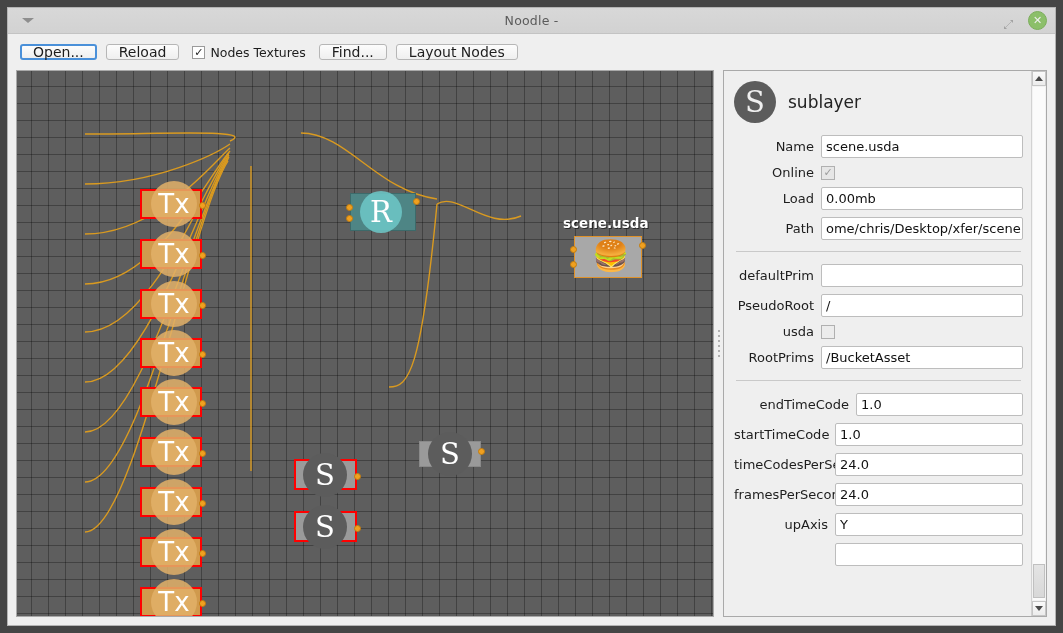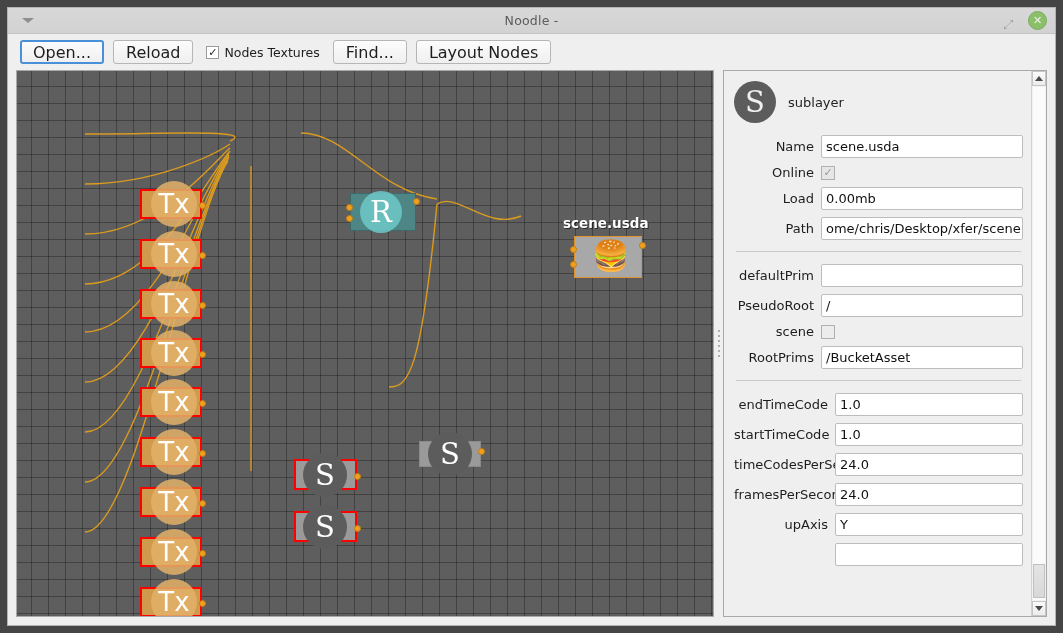--- a/index.html
+++ b/index.html
@@ -34,24 +34,24 @@
     background:#8cbf6a;border:1px solid #7cae5c;
     display:flex;align-items:center;justify-content:center;
     color:#f0f0f0;font-size:11px;line-height:1;font-weight:bold;
   }
   
   .toolbar{
     flex:0 0 36px;height:36px;display:flex;align-items:center;gap:9px;
     padding:0 12px;background:#efefef;box-sizing:border-box;
   }
   .btn{
-    height:24px;min-width:62px;padding:0 12px;box-sizing:border-box;
+    height:16px;min-width:62px;padding:0 12px;box-sizing:border-box;
     background:linear-gradient(#fcfcfc,#efefef);
     border:1px solid #b6b6b6;border-radius:3px;
-    font-size:16px;color:#1d1d1d;font-family:inherit;
+    font-size:14px;color:#1d1d1d;font-family:inherit;
     display:flex;align-items:center;justify-content:center;
     white-space:nowrap;
   }
   .btn.focused{border:2px solid #4a90d9;padding:0 11px;}
   .chk-wrap{display:flex;align-items:center;gap:5px;padding:0 4px;}
   .chk{
     width:13px;height:13px;background:#fff;border:1px solid #9b9b9b;
     box-sizing:border-box;display:flex;align-items:center;justify-content:center;
     font-size:11px;color:#222;line-height:1;
   }
@@ -104,21 +104,21 @@
   }
   .panel-inner{
     flex:1 1 auto;overflow:hidden;position:relative;padding:10px 8px 0 10px;box-sizing:border-box;
   }
   .layer-head{display:flex;align-items:center;gap:12px;margin-bottom:12px;}
   .layer-avatar{
     width:42px;height:42px;border-radius:50%;background:#5c5c5c;
     display:flex;align-items:center;justify-content:center;
     color:#efefef;font-size:29px;line-height:1;font-family:"DejaVu Serif","Liberation Serif",serif;
   }
-  .layer-title{font-size:13px;color:#232323;}
+  .layer-title{font-size:17px;color:#232323;}
   .frow{display:flex;align-items:center;margin-bottom:7px;}
   .flabel{
     flex:0 0 auto;text-align:right;font-size:13px;color:#1d1d1d;
     padding-right:7px;white-space:nowrap;
   }
   .fgrow{flex:1 1 auto;min-width:0;}
   .finput{
     height:23px;box-sizing:border-box;width:100%;
     background:#fff;border:1px solid #bdbdbd;border-radius:2px;
     font-size:13px;color:#111;padding:0 4px;
@@ -341,36 +341,36 @@
                 <div class="finput"></div>
               </div>
           </div>
           <div class="frow">
             <div class="flabel" style="width:80px;">PseudoRoot</div>
             <div class="fgrow">
                 <div class="finput">/</div>
               </div>
           </div>
           <div class="frow">
-            <div class="flabel" style="width:80px;">scene</div>
+            <div class="flabel" style="width:80px;">usda</div>
             <div class="fcheck empty"></div>
           </div>
           <div class="frow">
             <div class="flabel" style="width:80px;">RootPrims</div>
             <div class="fgrow">
                 <div class="finput">/BucketAsset</div>
               </div>
           </div>
         </div>
 
         <div class="sep"></div>
 
         <div>
           <div class="frow">
-            <div class="flabel" style="width:94px;">endTimeCode</div>
+            <div class="flabel" style="width:94px;margin-left:21px;">endTimeCode</div>
             <div class="fgrow">
                 <div class="finput">1.0</div>
               </div>
           </div>
           <div class="frow">
             <div class="flabel" style="width:94px;">startTimeCode</div>
             <div class="fgrow">
                 <div class="finput">1.0</div>
               </div>
           </div>

